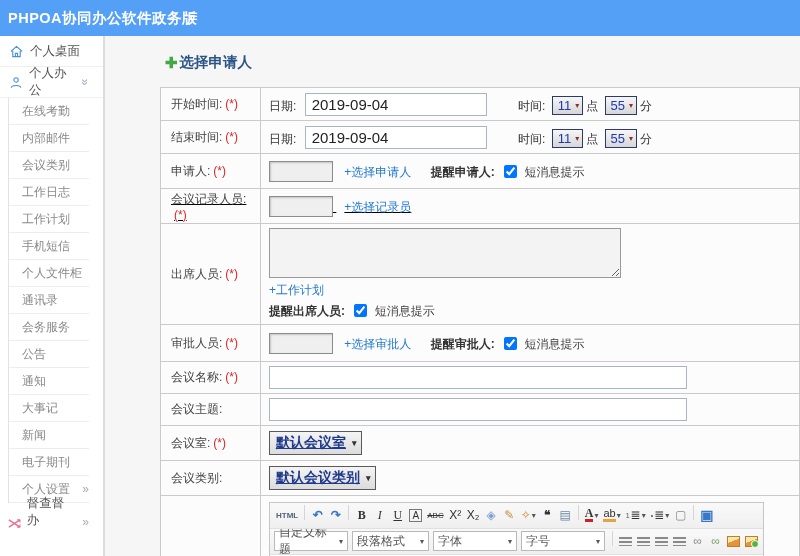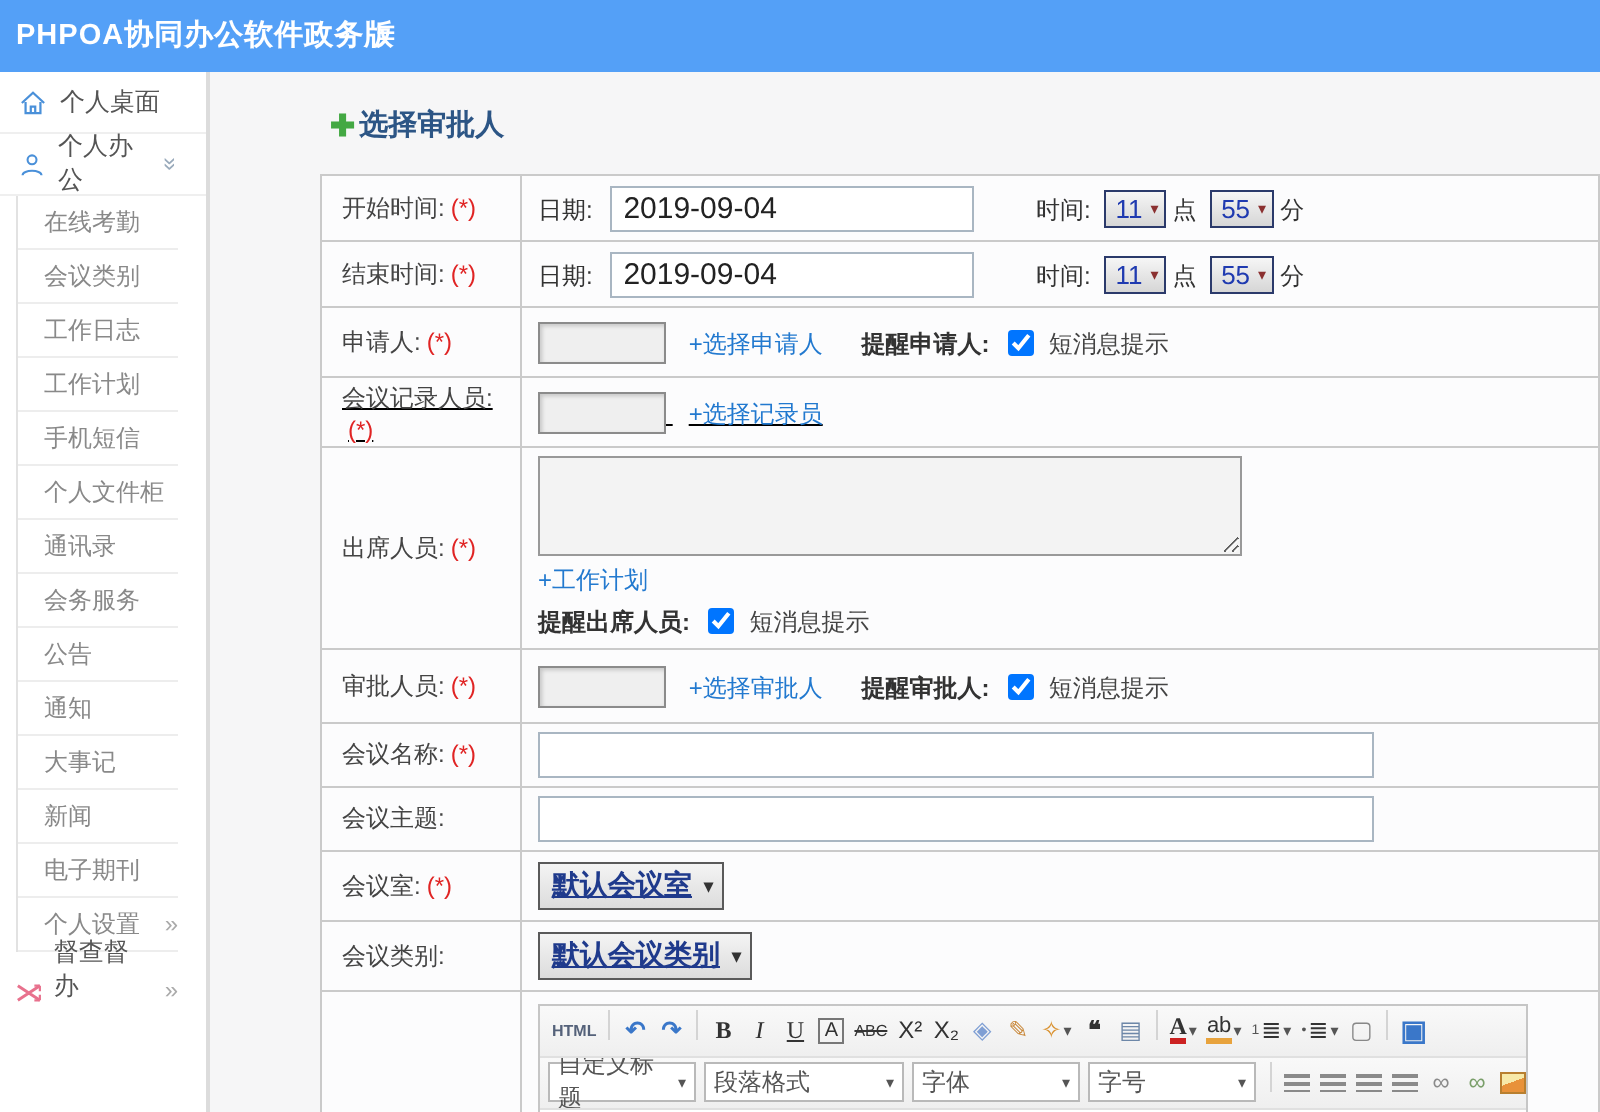--- a/index.html
+++ b/index.html
@@ -95,20 +95,23 @@
           <path d="M1.5 13 C1.5 9.5 12.5 9.5 12.5 13" fill="none" stroke="#4a90d9" stroke-width="1.2"></path>
         </svg>
       <span>个人办公</span>
       <span class="dbl-chev">»</span>
     </div>
     <div class="submenu">
       <div class="sub-item">
           <span>在线考勤</span>
         </div>
       <div class="sub-item">
+          <span>内部邮件</span>
+        </div>
+      <div class="sub-item">
           <span>会议类别</span>
         </div>
       <div class="sub-item">
           <span>工作日志</span>
         </div>
       <div class="sub-item">
           <span>工作计划</span>
         </div>
       <div class="sub-item">
           <span>手机短信</span>
@@ -148,21 +151,21 @@
           <path d="M13 10 l-3 0 M13 10 l0 -3 M13 2 l-3 0 M13 2 l0 3" stroke="#e8718d" stroke-width="1.2" fill="none"></path>
         </svg>
       <span>督查督办</span>
       <span class="chev">»</span>
     </div>
   </div>
 
   <div class="main">
     <div class="page-title">
       <span class="plus-ic">✚</span>
-      <span>选择审批人</span>
+      <span>选择申请人</span>
     </div>
 
     <table class="form">
 
       <tbody>
           <tr style="height:33px;">
         <td class="lab"><span>开始时间:</span><span class="req">(*)</span></td>
         <td class="val">
           <span class="flab">日期:</span>
           <input class="date-input" value="2019-09-04" style="">
@@ -316,21 +319,21 @@
                   </span>
               <span class="tbtn" style="color:#888;">▢</span>
               <span class="sep"></span>
               <span class="tbtn blue" style="font-size:14px;">▣</span>
             </div>
             <div class="tb">
               <span class="tb-select" style="width:74px;">
                     <span>自定义标题</span>
                     <span class="car2">▾</span>
                   </span>
-              <span class="tb-select" style="width:100px;">
+              <span class="tb-select" style="width:77px;">
                     <span>段落格式</span>
                     <span class="car2">▾</span>
                   </span>
               <span class="tb-select" style="width:84px;">
                     <span>字体</span>
                     <span class="car2">▾</span>
                   </span>
               <span class="tb-select" style="width:84px;">
                     <span>字号</span>
                     <span class="car2">▾</span>

